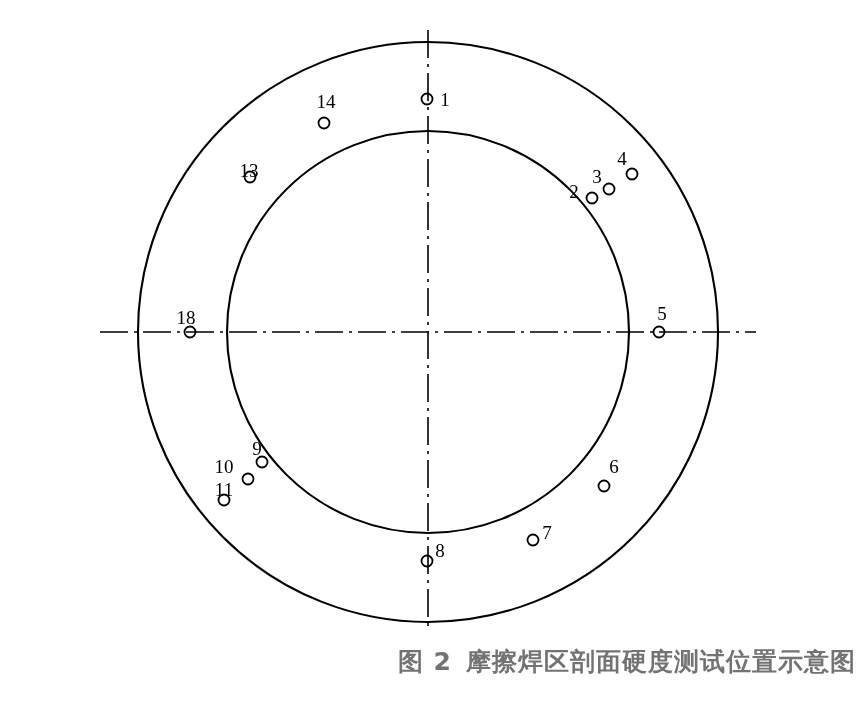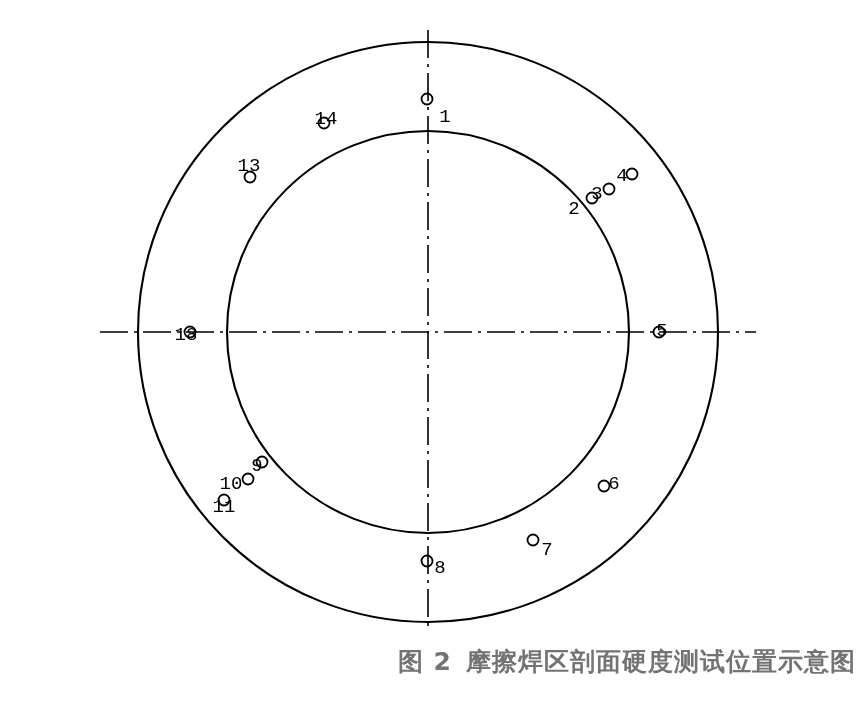--- a/index.html
+++ b/index.html
@@ -22,27 +22,26 @@
     width: 856px;
     height: 709px;
   }
   #diagram-svg {
     position: absolute;
     left: 0;
     top: 0;
   }
   .point-label {
     position: absolute;
-    font-family: Liberation Mono, monospace;
+    font-family: Liberation Serif, serif;
     font-size: 19px;
     line-height: 19px;
     color: #000000;
     white-space: nowrap;
     transform: translate(-50%, -50%);
-    margin-top: 18px;
   }
   #caption {
     position: absolute;
     left: 0;
     top: 645px;
     width: 856px;
     text-align: right;
     font-family: "DejaVu Sans", sans-serif;
     font-size: 25px;
     letter-spacing: 1px;
@@ -86,24 +85,24 @@
   <div id="labels-layer">
       <div class="point-label" style="left: 445px; top: 99px;">1</div>
       <div class="point-label" style="left: 574px; top: 191px;">2</div>
       <div class="point-label" style="left: 597px; top: 176px;">3</div>
       <div class="point-label" style="left: 622px; top: 158px;">4</div>
       <div class="point-label" style="left: 662px; top: 313px;">5</div>
       <div class="point-label" style="left: 614px; top: 466px;">6</div>
       <div class="point-label" style="left: 547px; top: 532px;">7</div>
       <div class="point-label" style="left: 440px; top: 550px;">8</div>
       <div class="point-label" style="left: 257px; top: 448px;">9</div>
-      <div class="point-label" style="left: 231px; top: 466px;">10</div>
+      <div class="point-label" style="left: 224px; top: 466px;">10</div>
       <div class="point-label" style="left: 224px; top: 489px;">11</div>
       <div class="point-label" style="left: 186px; top: 317px;">18</div>
-      <div class="point-label" style="left: 249px; top: 148px;">13</div>
+      <div class="point-label" style="left: 249px; top: 170px;">13</div>
       <div class="point-label" style="left: 326px; top: 101px;">14</div>
     </div>
 
   <div id="caption">
     <span class="cap-num">图 2</span><span>摩擦焊区剖面硬度测试位置示意图</span>
   </div>
 
 </div>
 
 </body></html>

